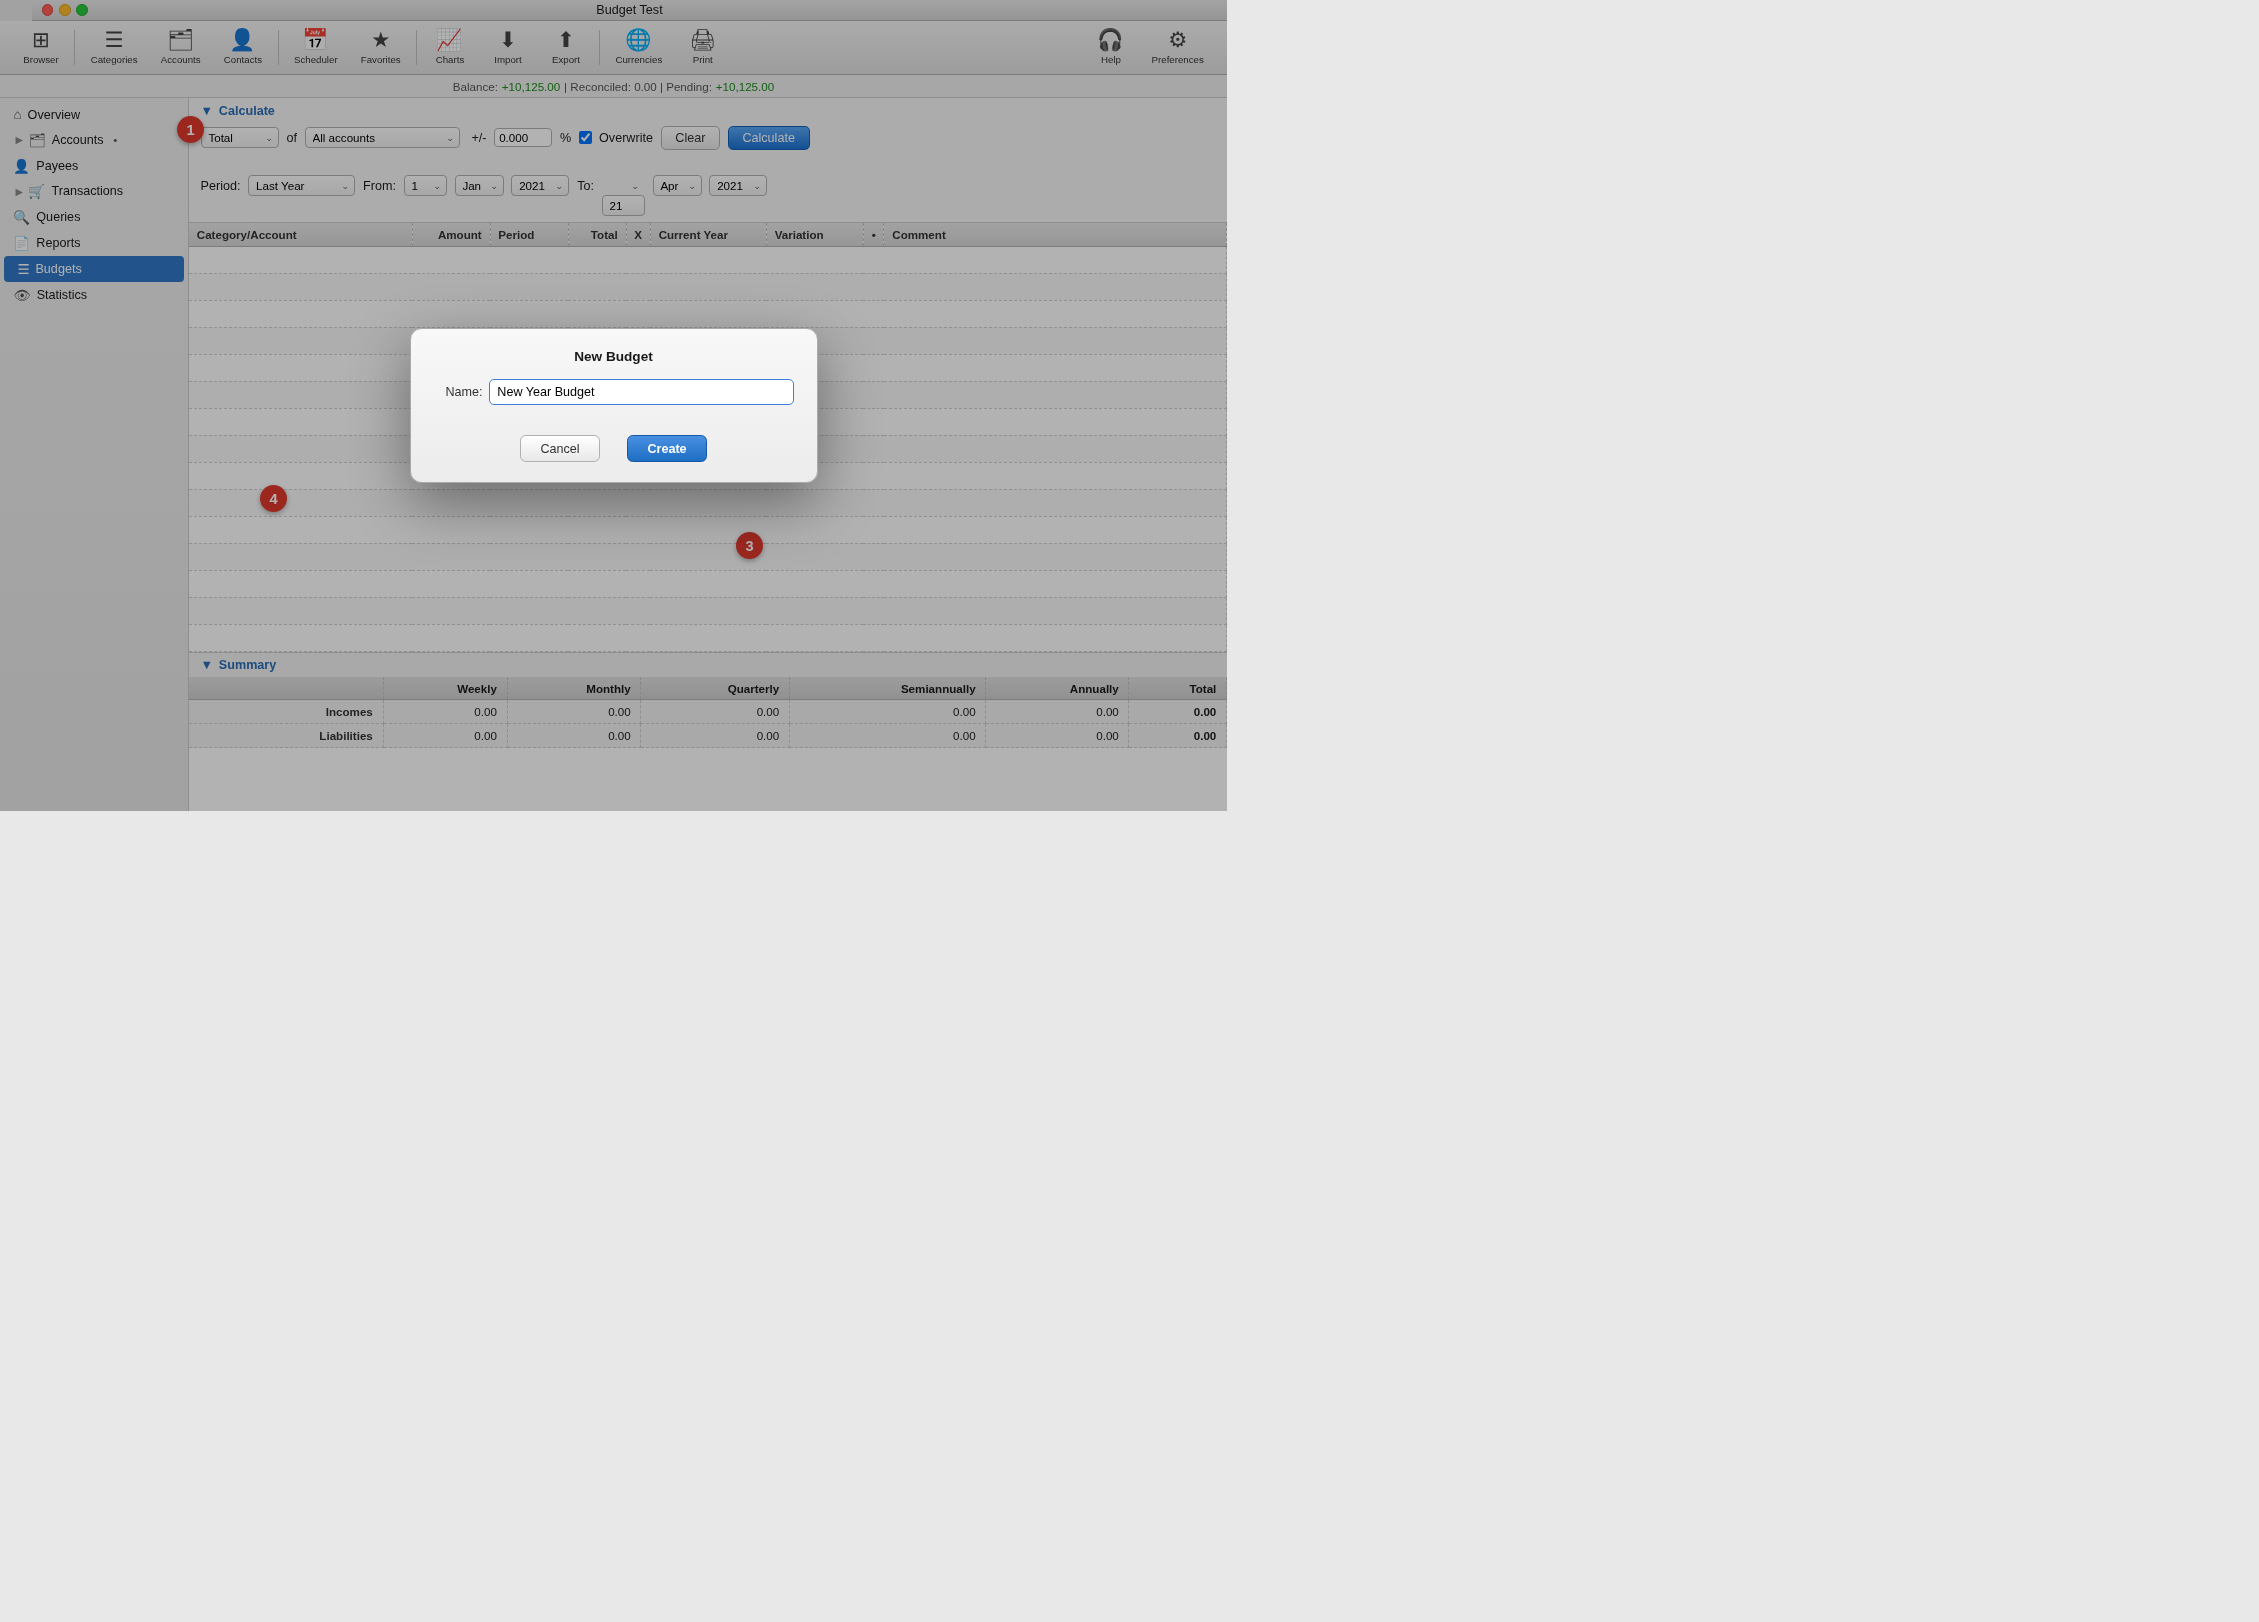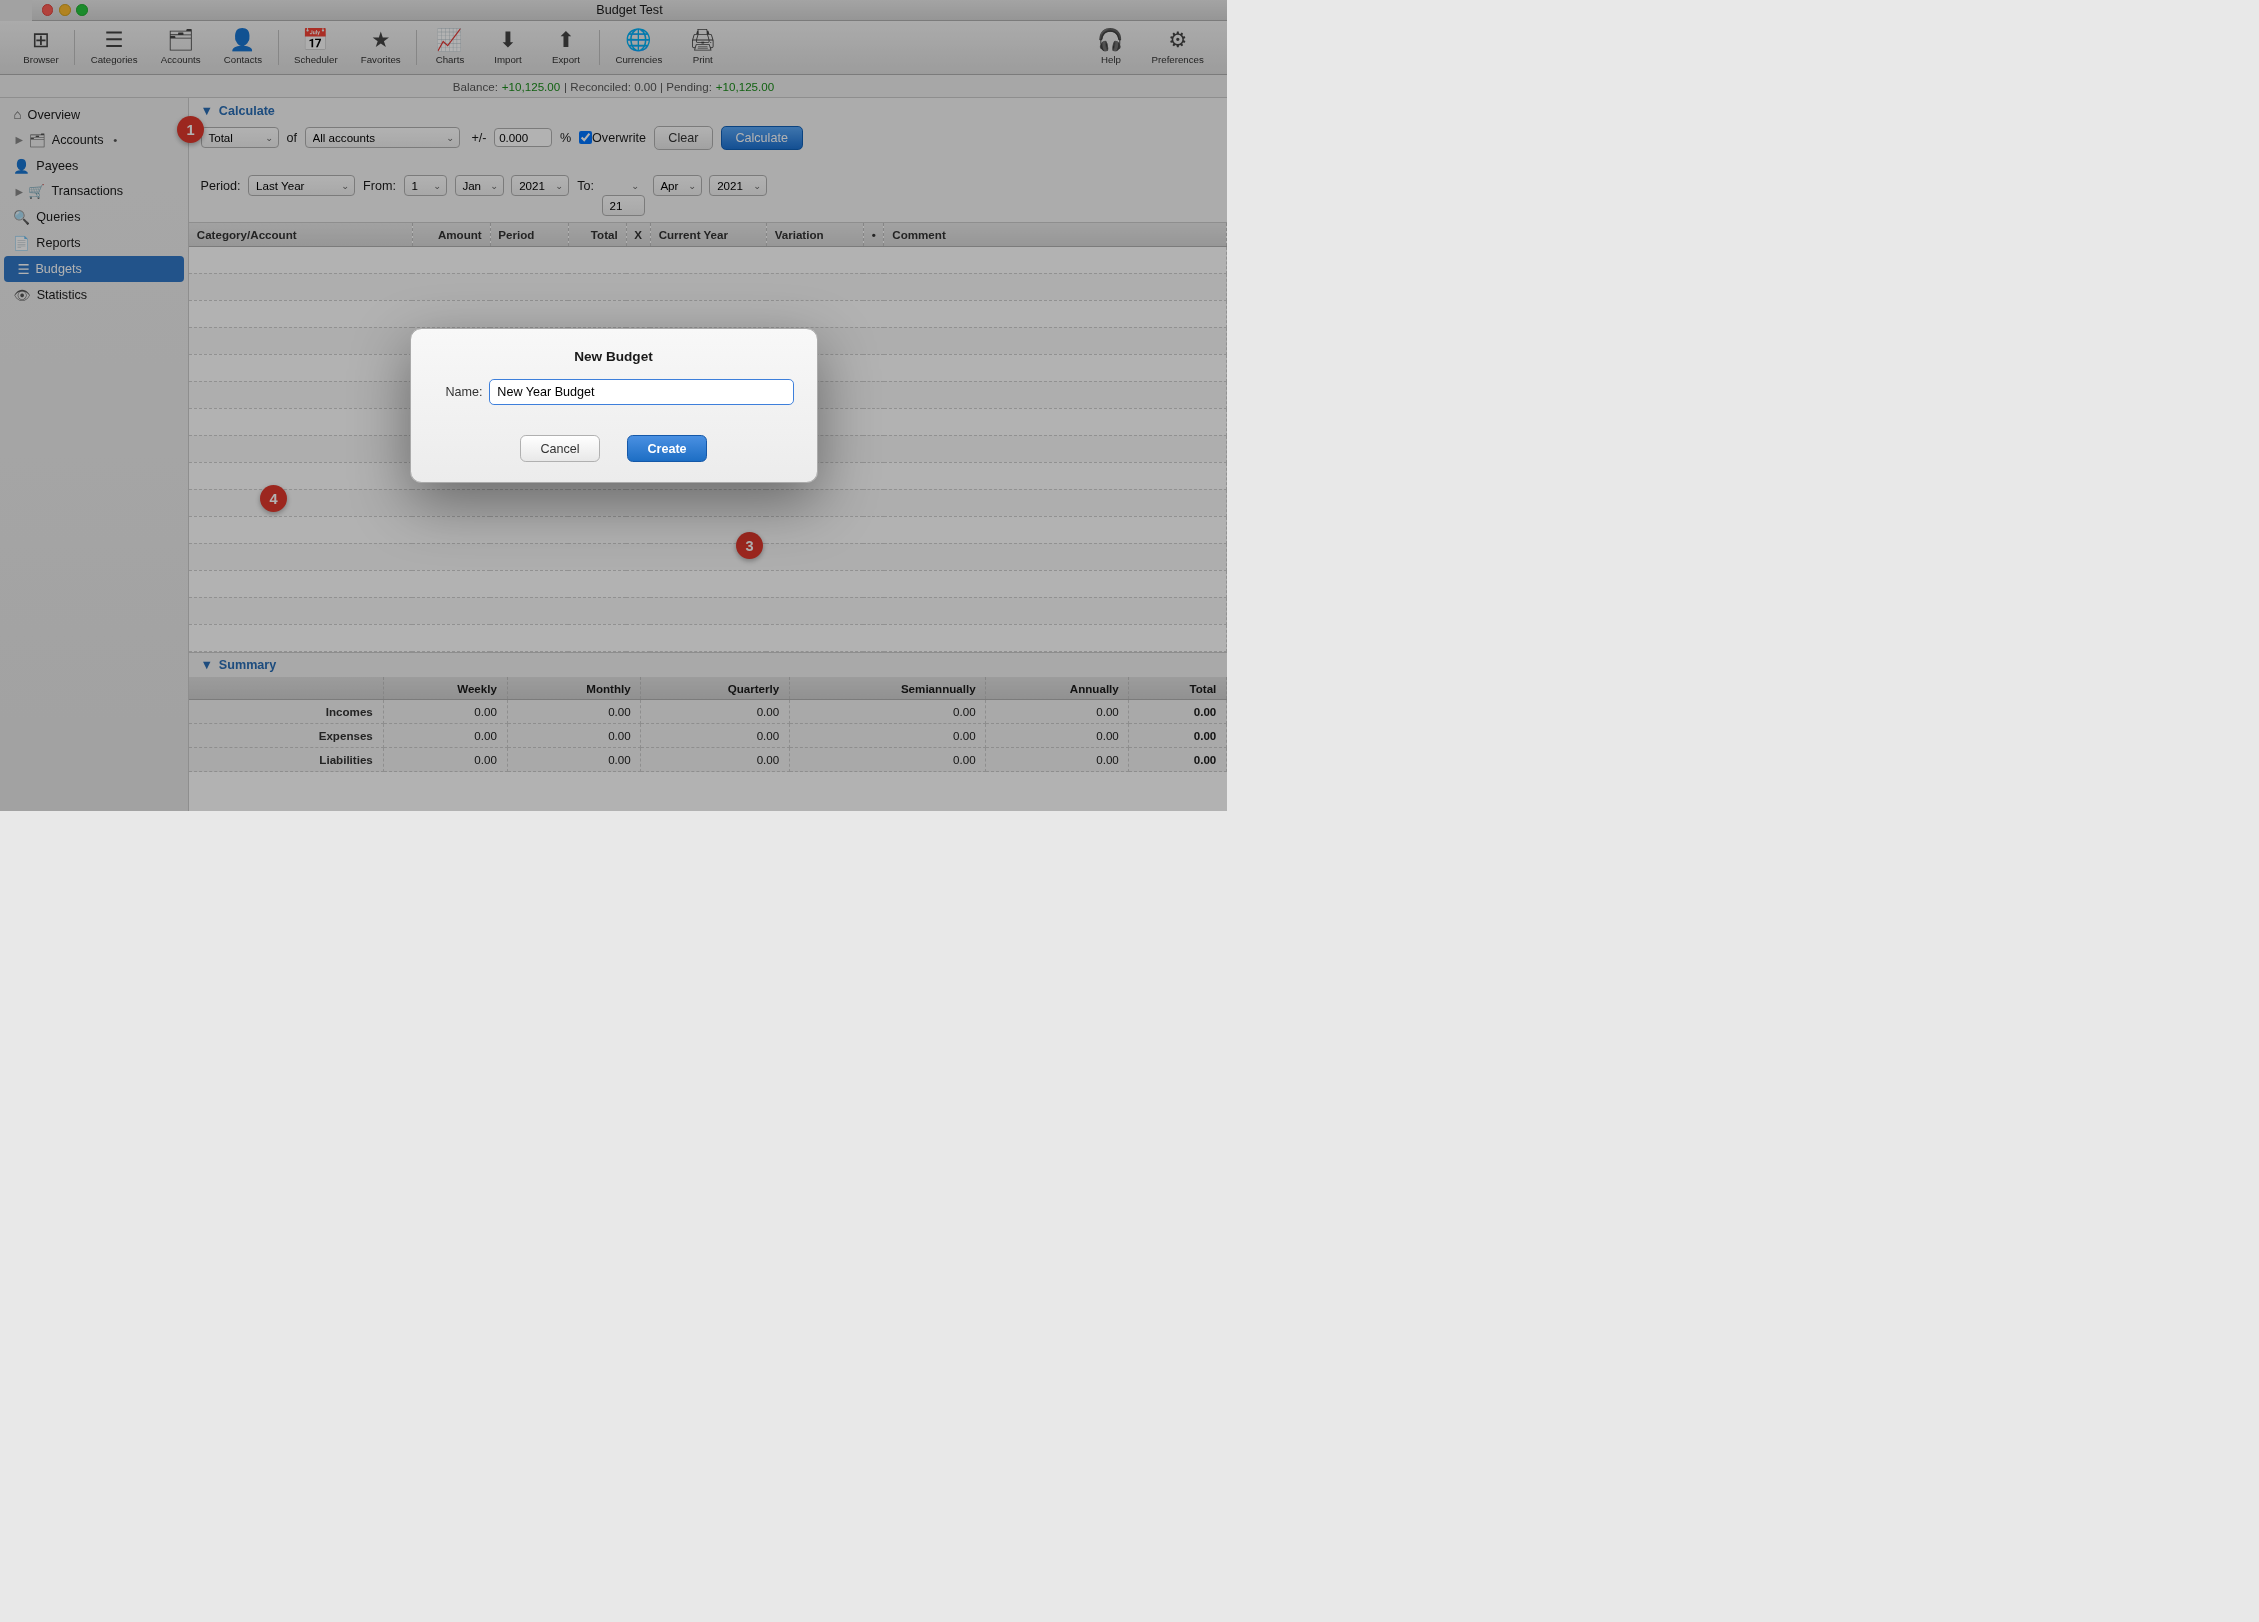--- a/index.html
+++ b/index.html
@@ -205,21 +205,21 @@
       border: 1px solid #b0b0b0;
       border-radius: 3.9px;
       padding: 1.9px 3.9px;
       font-size: 11.6px;
       width: 49px;
       background: white;
     }
     .overwrite-check {
       display: flex;
       align-items: center;
-      gap: 0;
+      gap: 7px;
       font-size: 12.6px;
     }
     .btn {
       background: linear-gradient(to bottom, #fff, #e8e8e8);
       border: 1px solid #b0b0b0;
       border-radius: 4.9px;
       padding: 3.9px 13.6px;
       font-size: 12.6px;
       cursor: pointer;
       color: #333;
@@ -667,29 +667,20 @@
             <tr>
               <td>Incomes</td>
               <td>0.00</td>
               <td>0.00</td>
               <td>0.00</td>
               <td>0.00</td>
               <td>0.00</td>
               <td class="bold-val">0.00</td>
             </tr>
             <tr>
-              <td>Expenses</td>
-              <td>0.00</td>
-              <td>0.00</td>
-              <td>0.00</td>
-              <td>0.00</td>
-              <td>0.00</td>
-              <td class="bold-val">0.00</td>
-            </tr>
-            <tr>
               <td>Liabilities</td>
               <td>0.00</td>
               <td>0.00</td>
               <td>0.00</td>
               <td>0.00</td>
               <td>0.00</td>
               <td class="bold-val">0.00</td>
             </tr>
           </tbody>
         </table>

